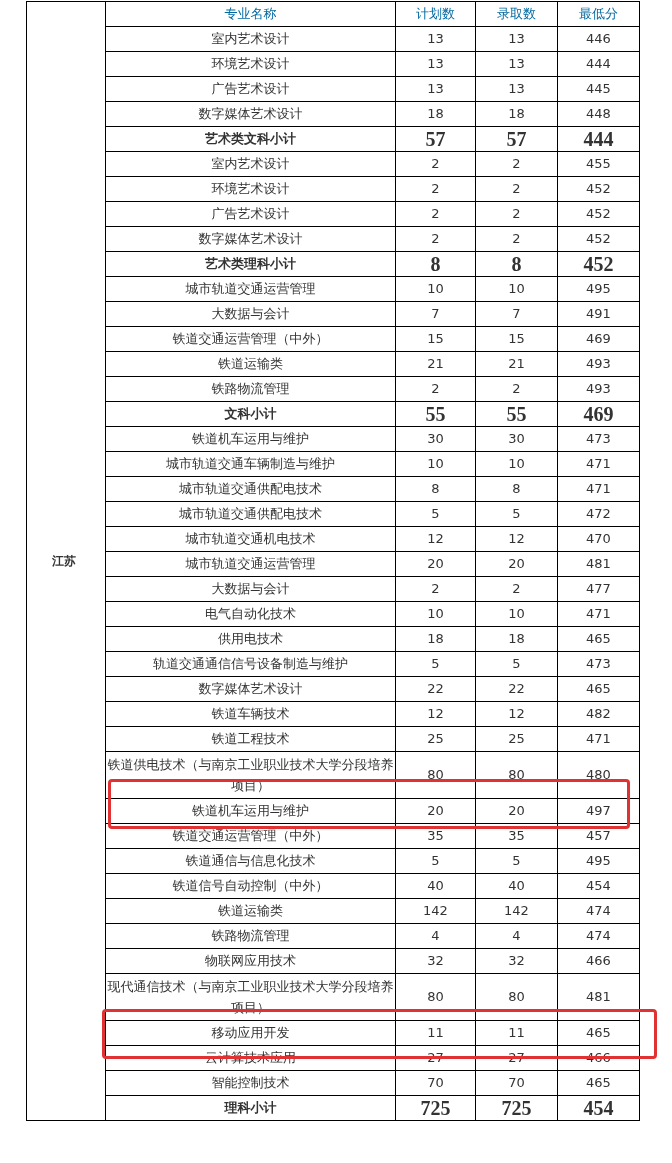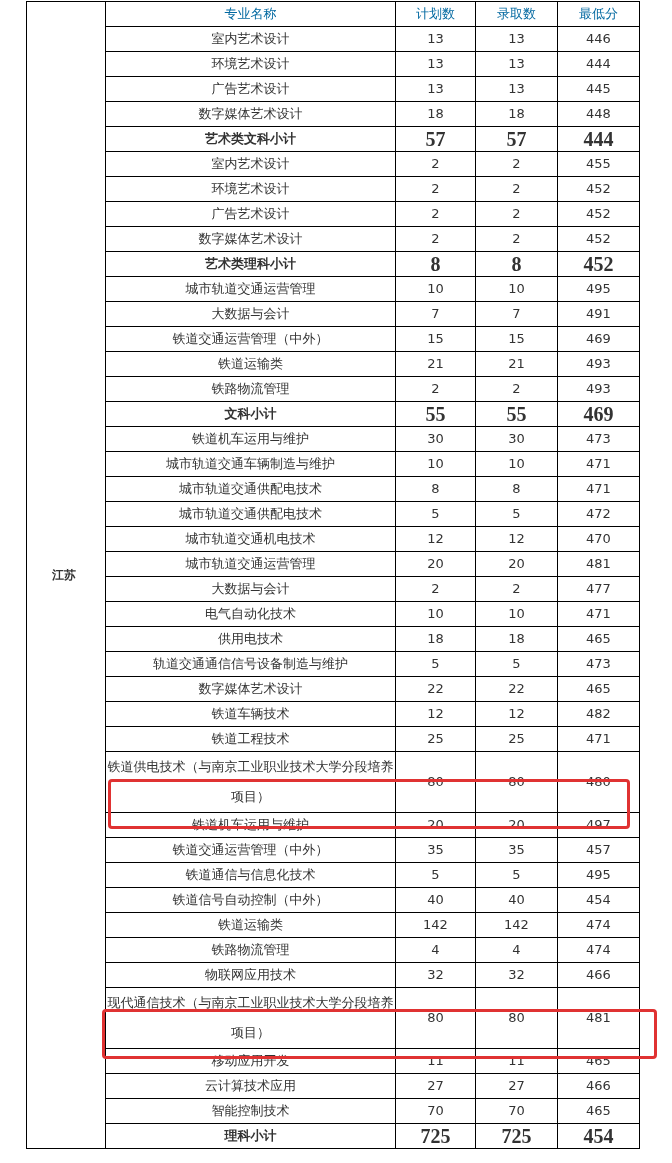--- a/index.html
+++ b/index.html
@@ -51,21 +51,21 @@
     }
     table.admit tr.subtotal td.num {
       font-family: "Liberation Serif", "DejaVu Serif", serif;
       font-size: 20px;
     }
     table.admit tr.tall td {
       height: 46px;
     }
     table.admit tr.tall td.name {
       white-space: normal;
-      line-height: 30px;
+      line-height: 21px;
       padding: 0 0;
       text-align: center;
     }
     col.c-prov { width: 79px; }
     col.c-name { width: 290px; }
     col.c-plan { width: 80px; }
     col.c-adm  { width: 82px; }
     col.c-min  { width: 82px; }
 
     .highlight-box {

